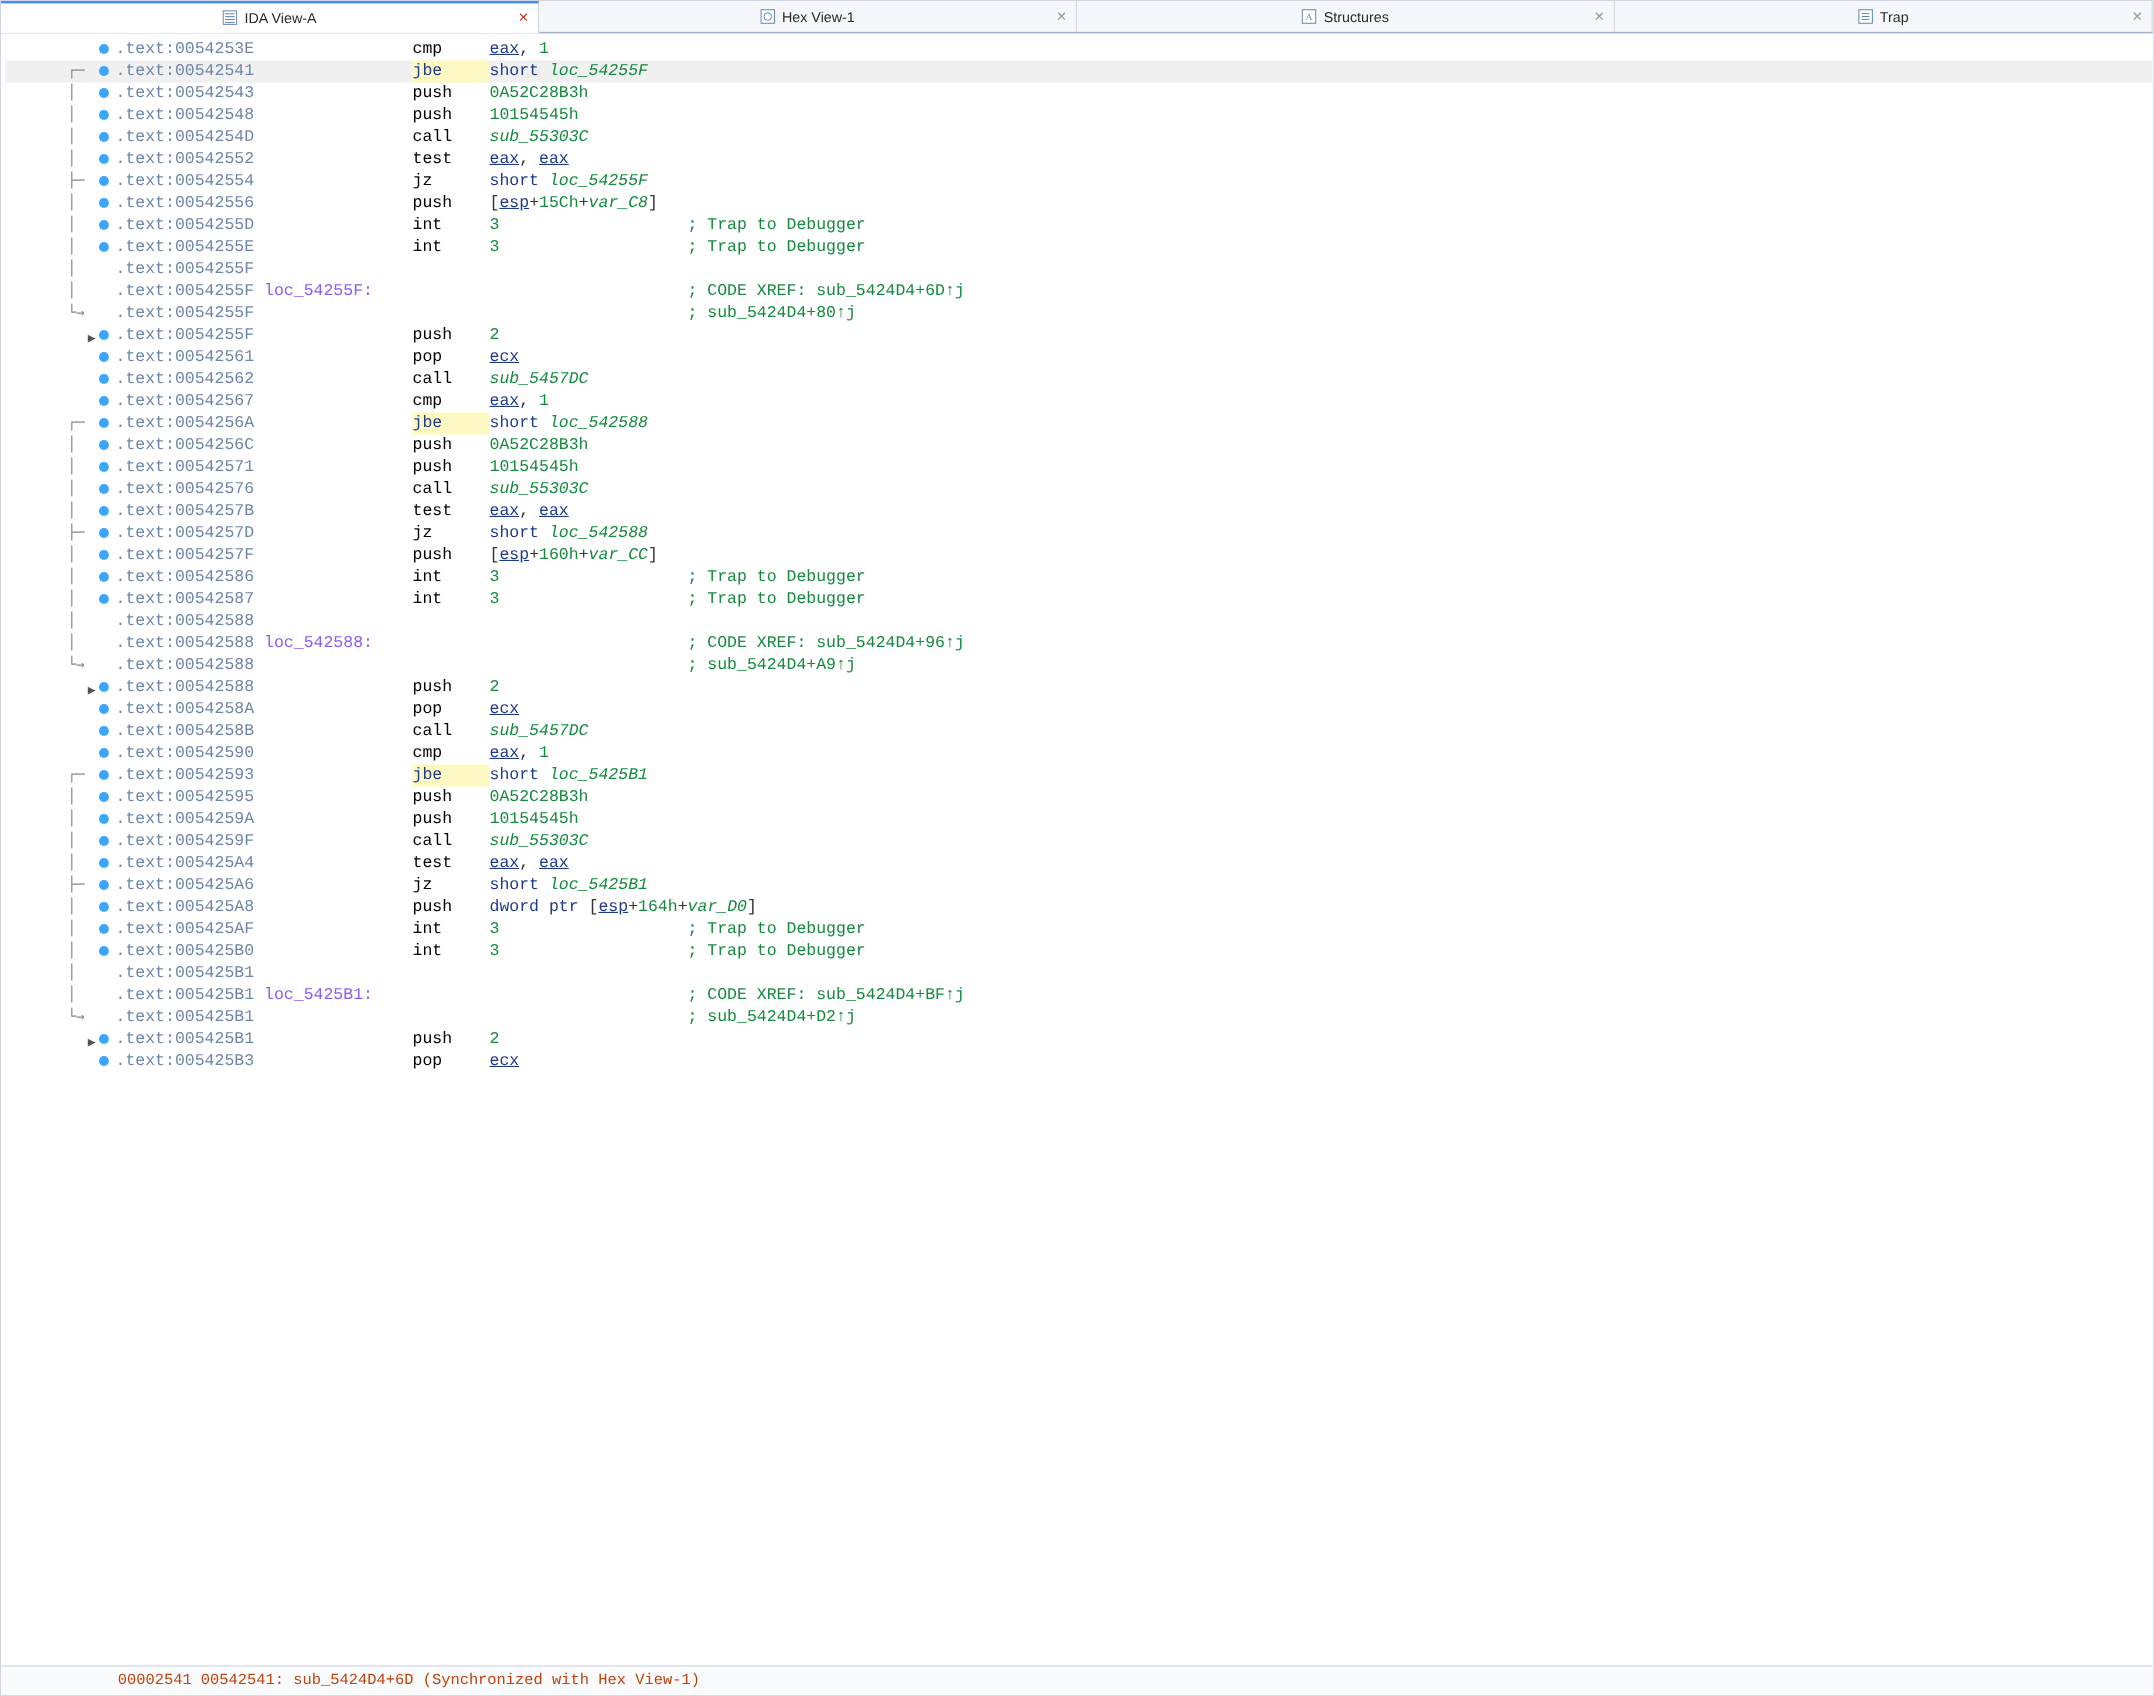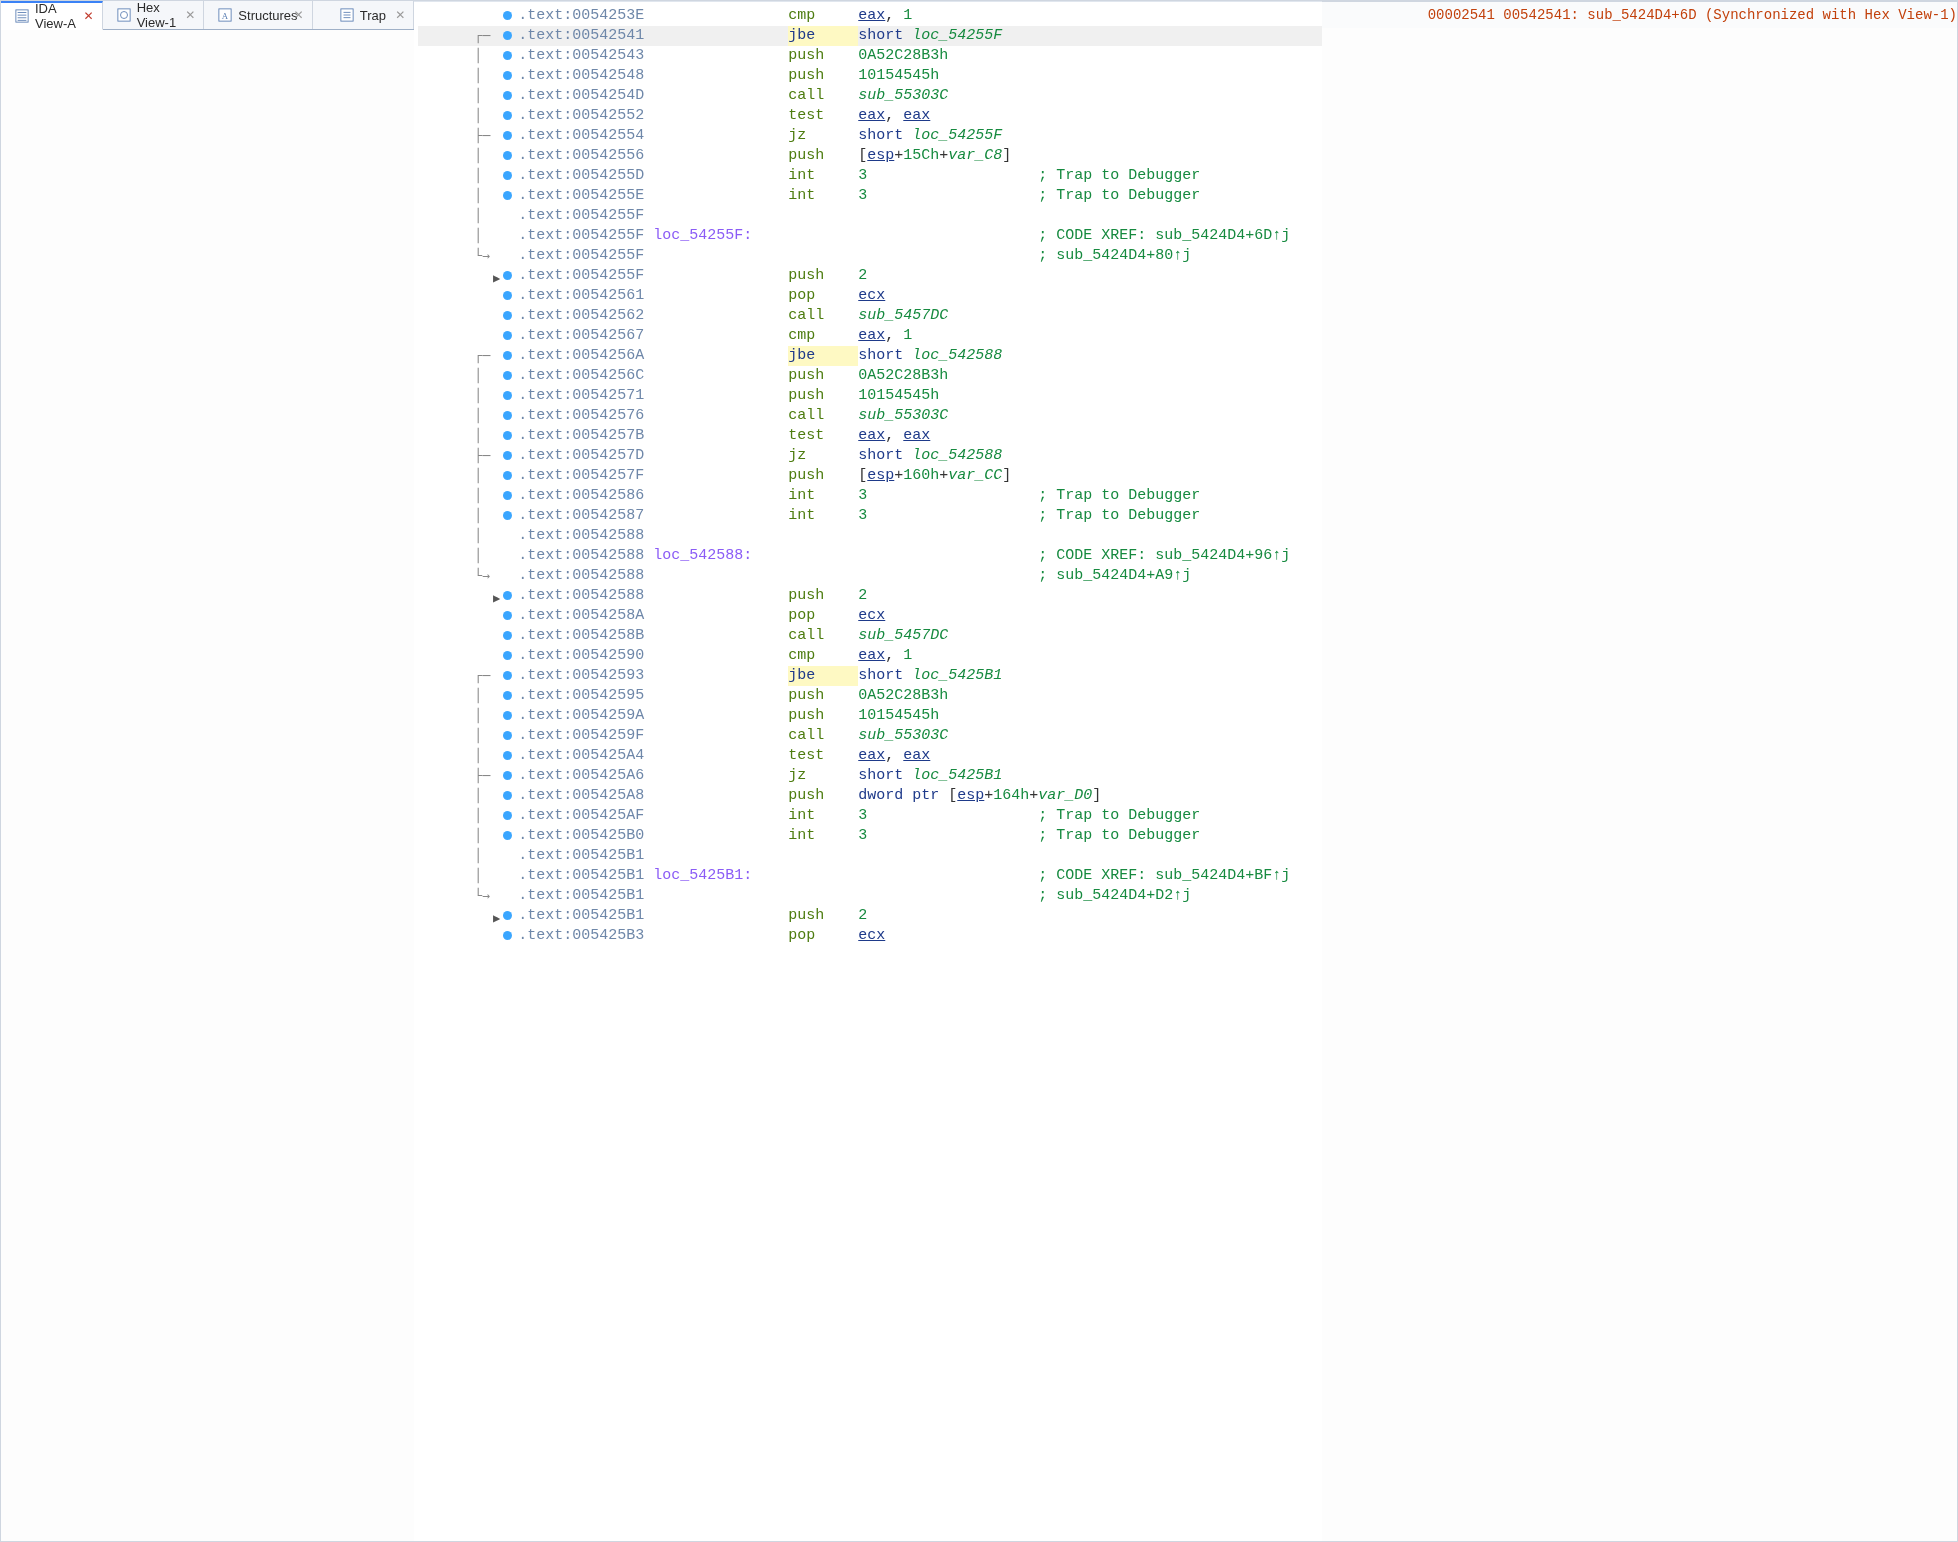--- a/index.html
+++ b/index.html
@@ -7,21 +7,21 @@
     padding: 0;
     font-family: "Segoe UI", Tahoma, sans-serif;
     font-size: 13px;
     background: #fdfdfd;
     color: #333;
     height: 100%;
     overflow: hidden;
   }
   .app {
     display: flex;
-    flex-direction: row;
+    flex-direction: column;
     height: 100vh;
     border: 1px solid #cfd6e0;
     box-sizing: border-box;
   }
   
   .tabbar {
     display: flex;
     align-items: stretch;
     background: #f5f7fa;
     border-bottom: 1px solid #9fb0c7;
@@ -117,21 +117,21 @@
     bottom: 0;
     width: 30px;
     color: #888;
     font-family: Consolas, monospace;
     font-size: 13px;
     text-align: right;
     white-space: pre;
   }
 
   .addr { color: #6e87a9; margin-top: 24px; }
-  .mnemonic { color: #4d7c0f; display:inline-block; min-width: 70px;}
+  .mnemonic { color: #000000; display:inline-block; min-width: 70px;}
   .mnemonic.hl { background: #fef9c3; color: #1e3a8a;}
   .operand-num { color: #168a3f; }
   .operand-id  { color: #168a3f; font-style: italic; }
   .operand-reg { color: #1e3a8a; text-decoration: underline; }
   .operand-kw  { color: #1e3a8a; }
   .comment { color: #168a3f; }
   .label-def { color: #8b5cf6; }
   .plain { color: #333; }
 
   .seg-addr { display:inline-block; min-width: 270px; }

